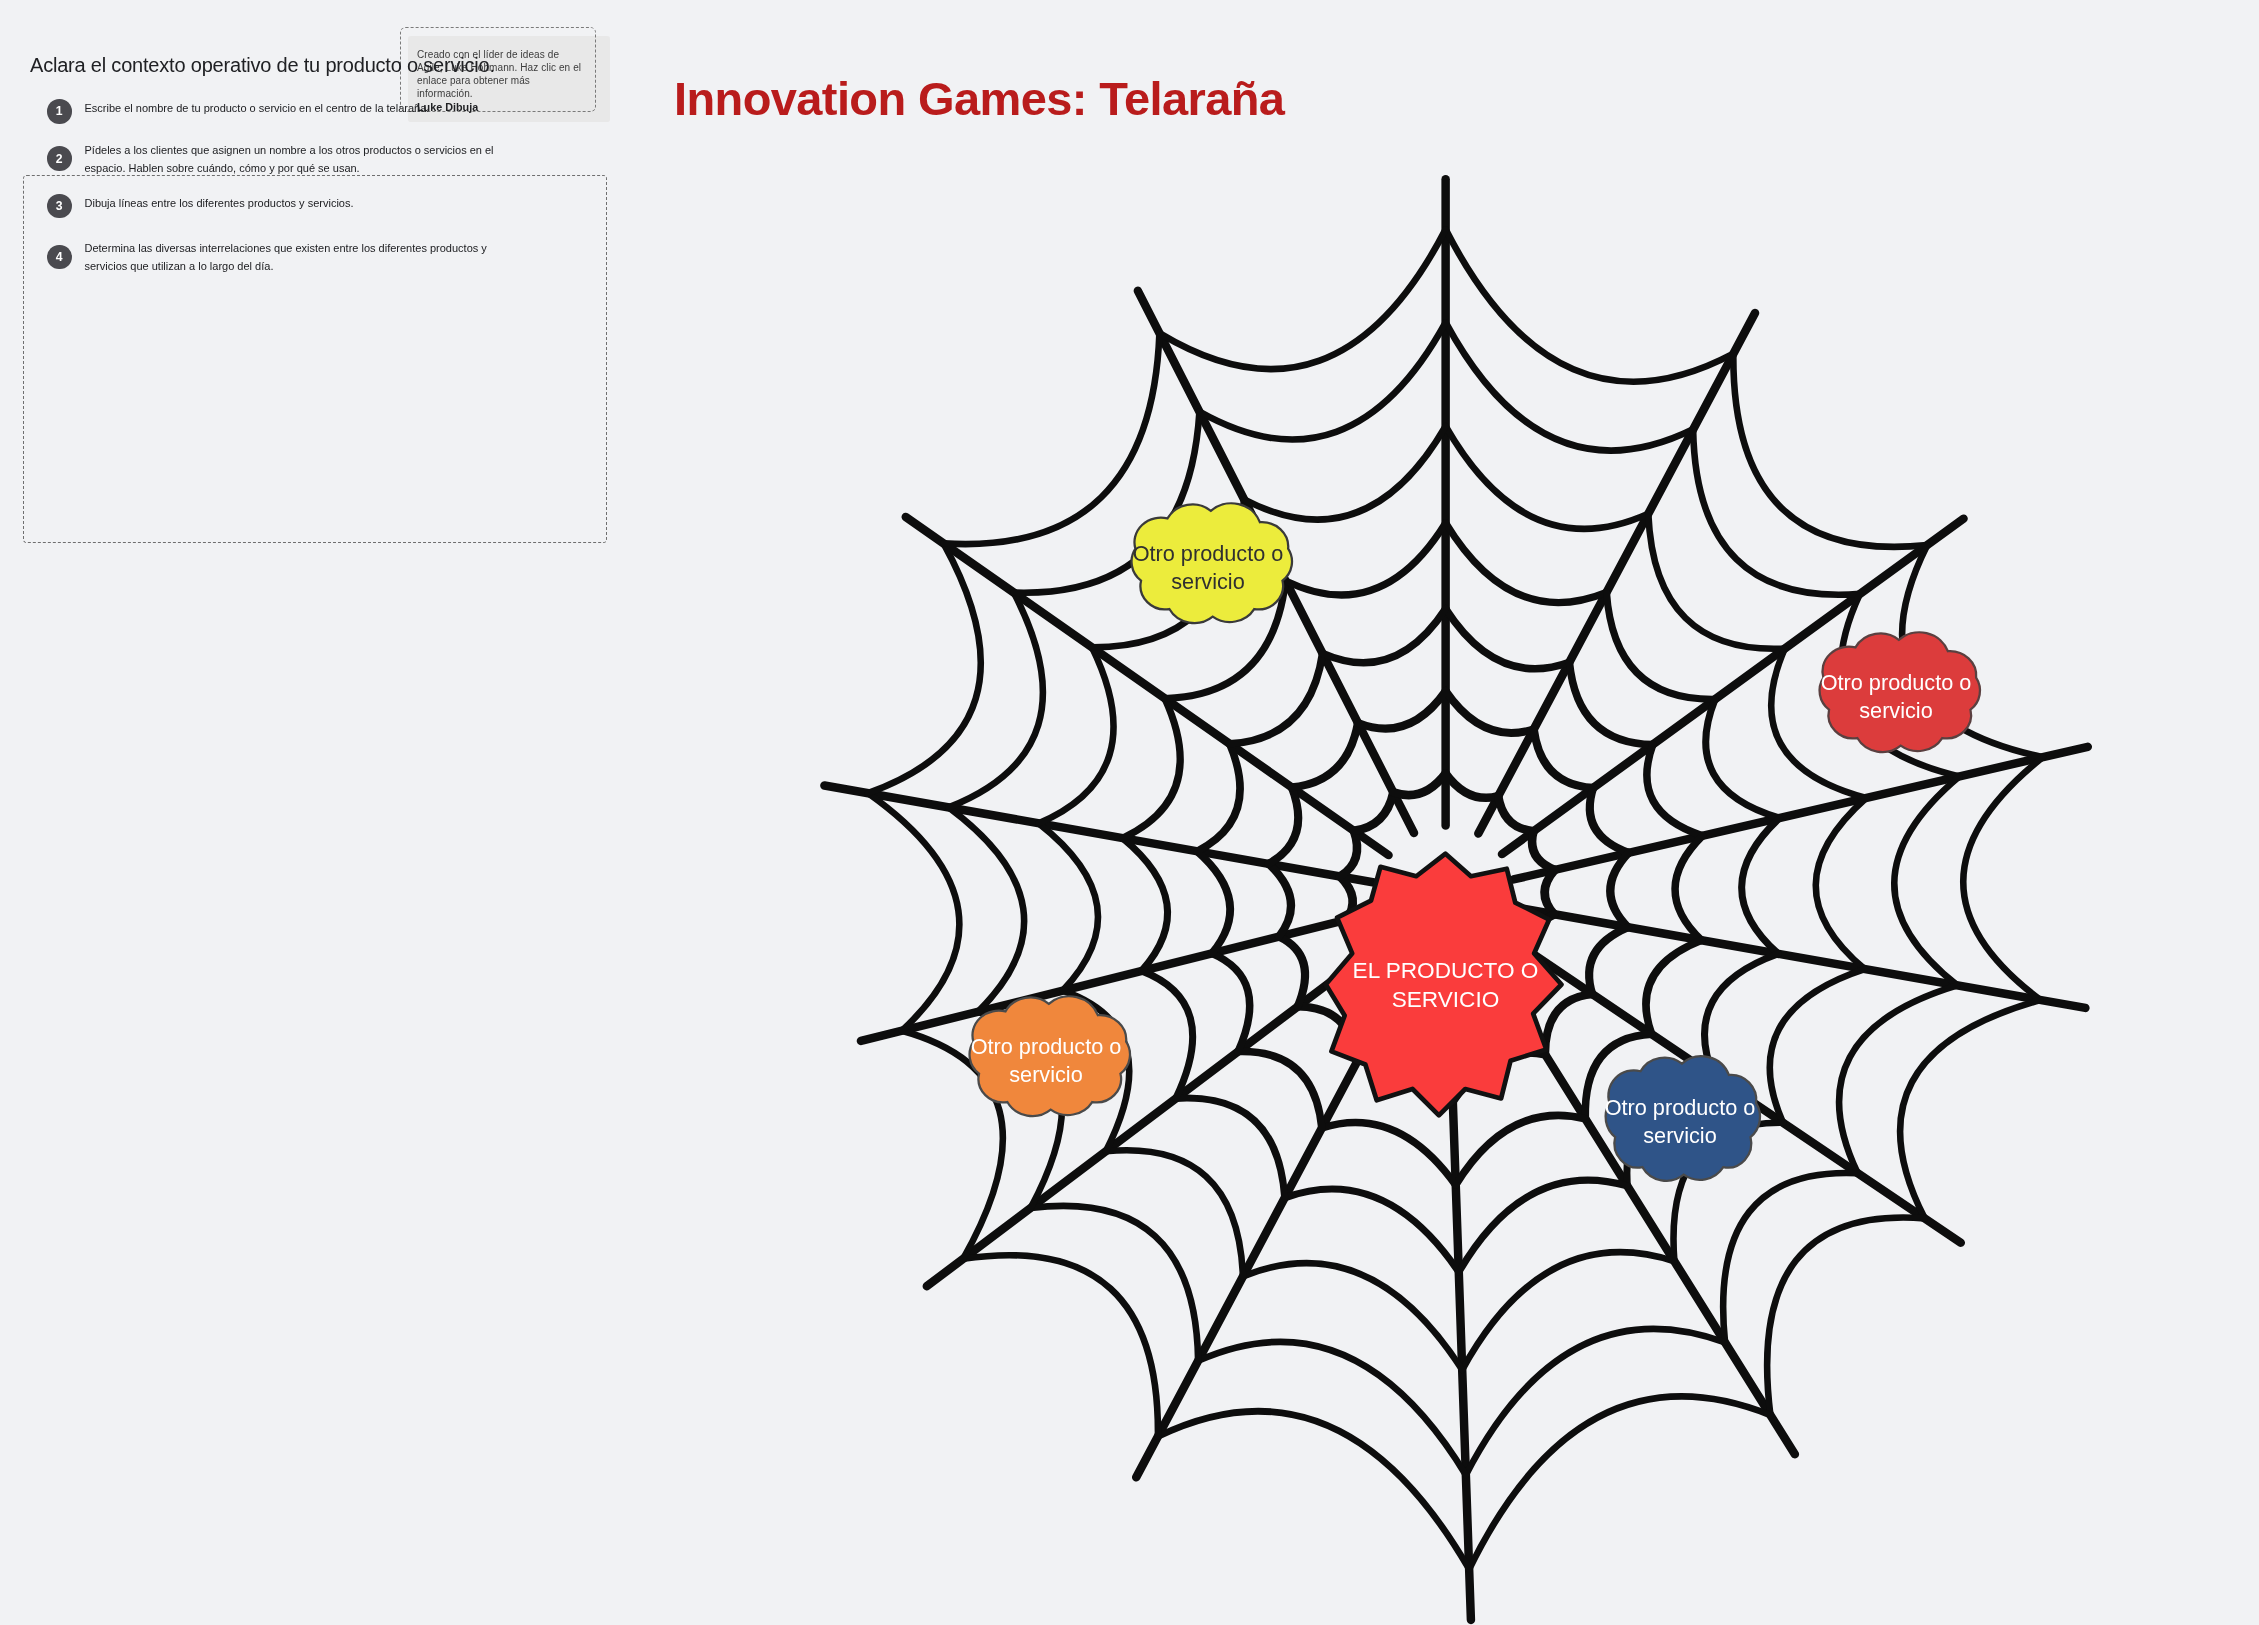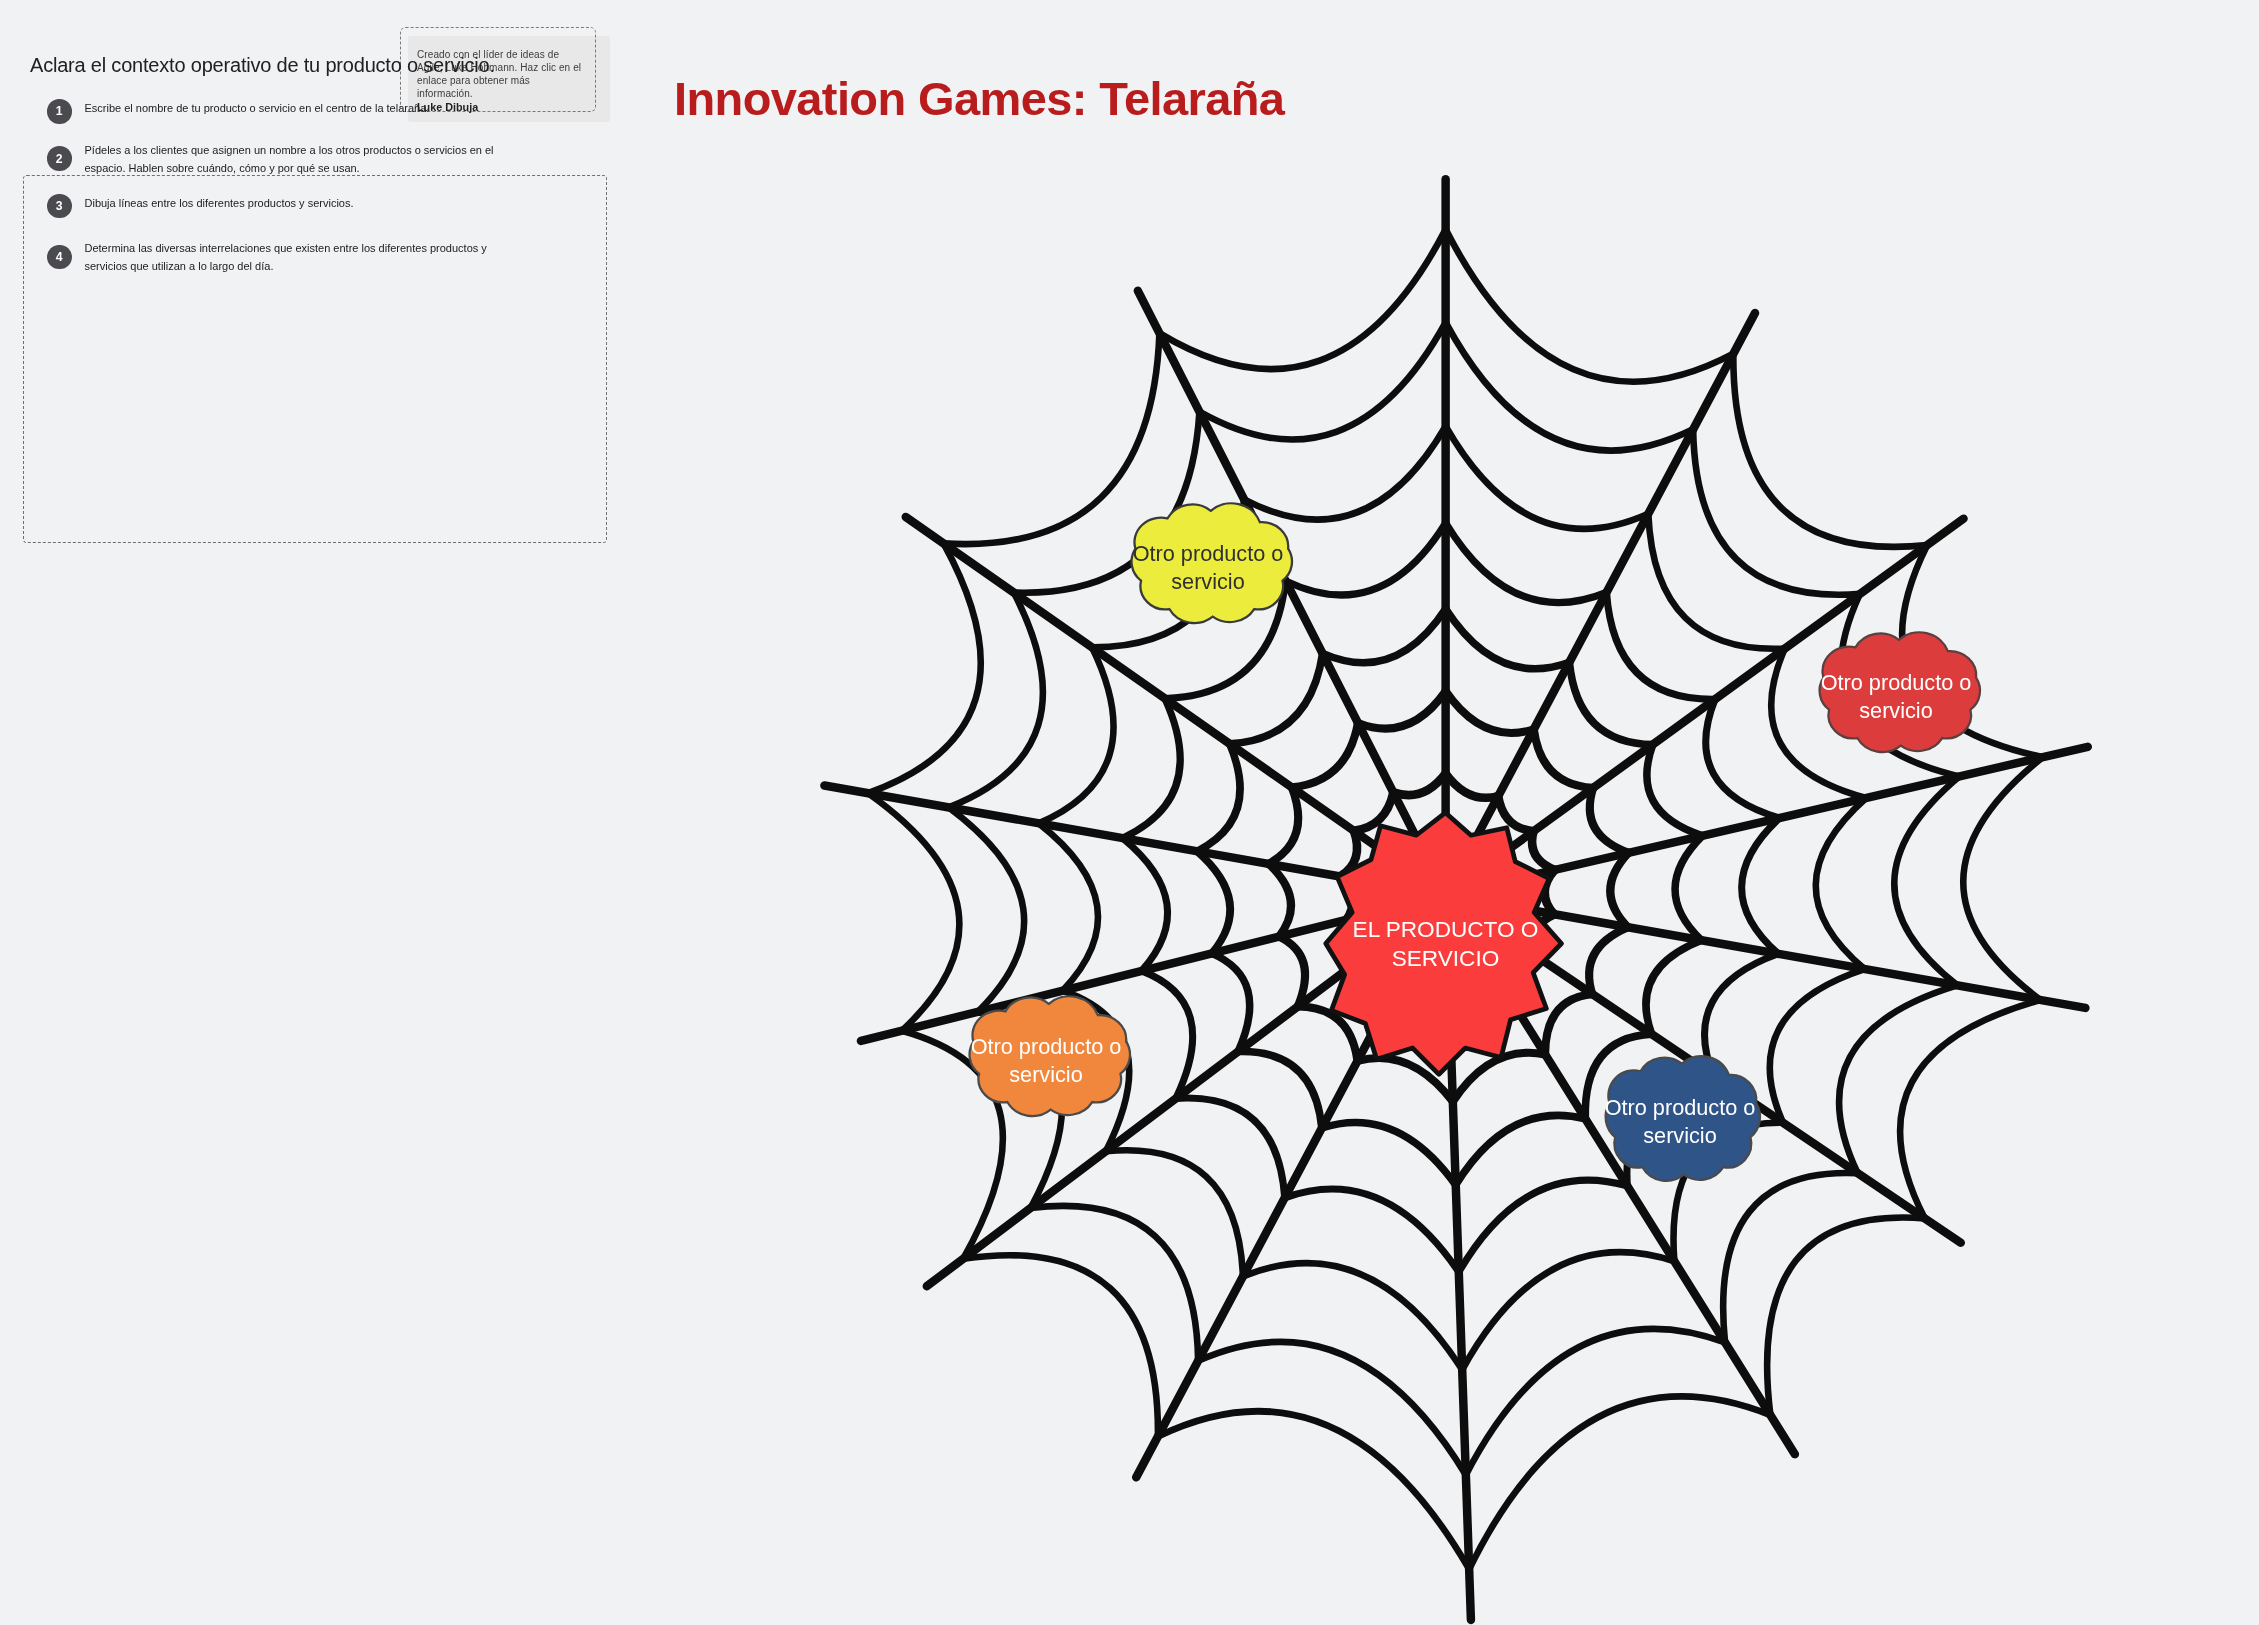--- a/index.html
+++ b/index.html
@@ -154,21 +154,21 @@
     padding: 0 5.6px;
   }
   .cloud-svg {
     position: absolute;
     left: 0; top: 0;
     width: 100%; height: 100%;
     z-index: 1;
   }
 
   #node-center {
-    left: 1322px; top: 807px;
+    left: 1322px; top: 848px;
     width: 247px; height: 273px;
   }
   #node-center .node-label {
     font-size: 22.6px; line-height: 29px; color: #ffffff;
   }
 
   #node-yellow { left: 1109px; top: 492px; width: 198px; height: 151px; }
   #node-yellow .node-label { font-size: 21.7px; line-height: 28px; color: #303030; }
 
   #node-red { left: 1797px; top: 621px; width: 198px; height: 151px; }

